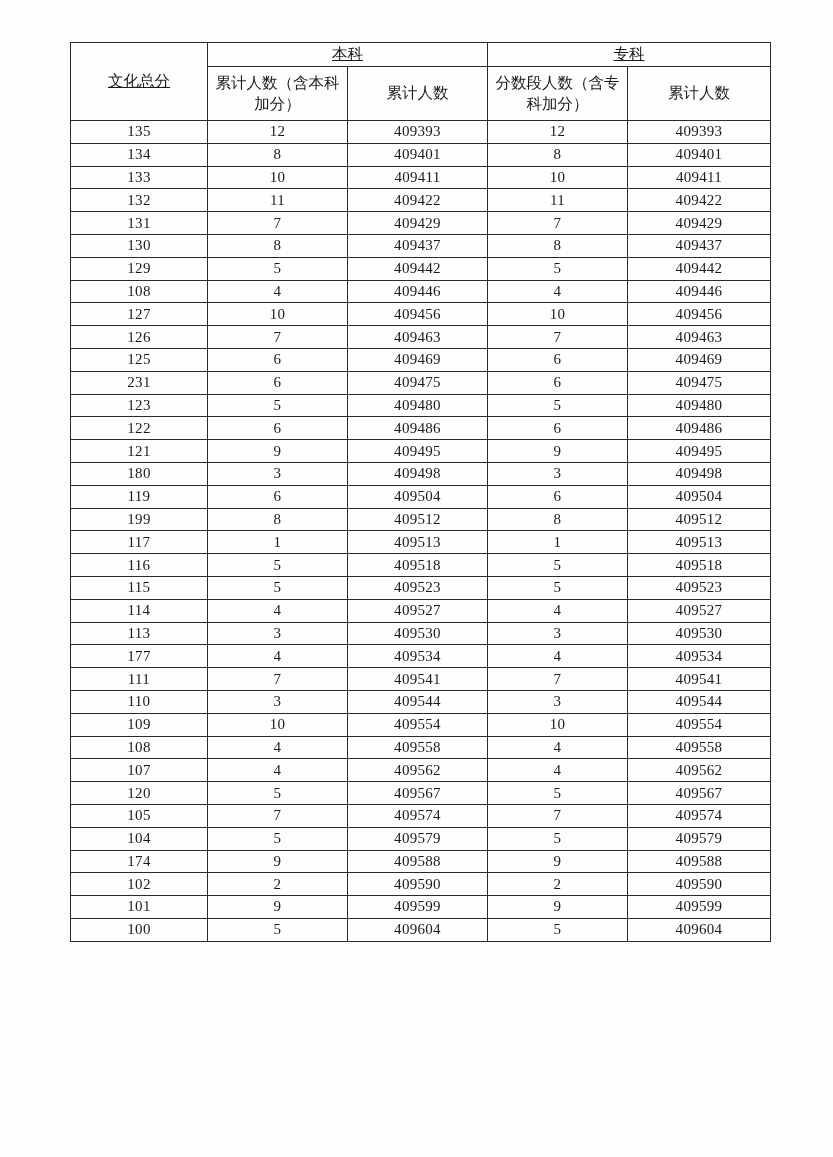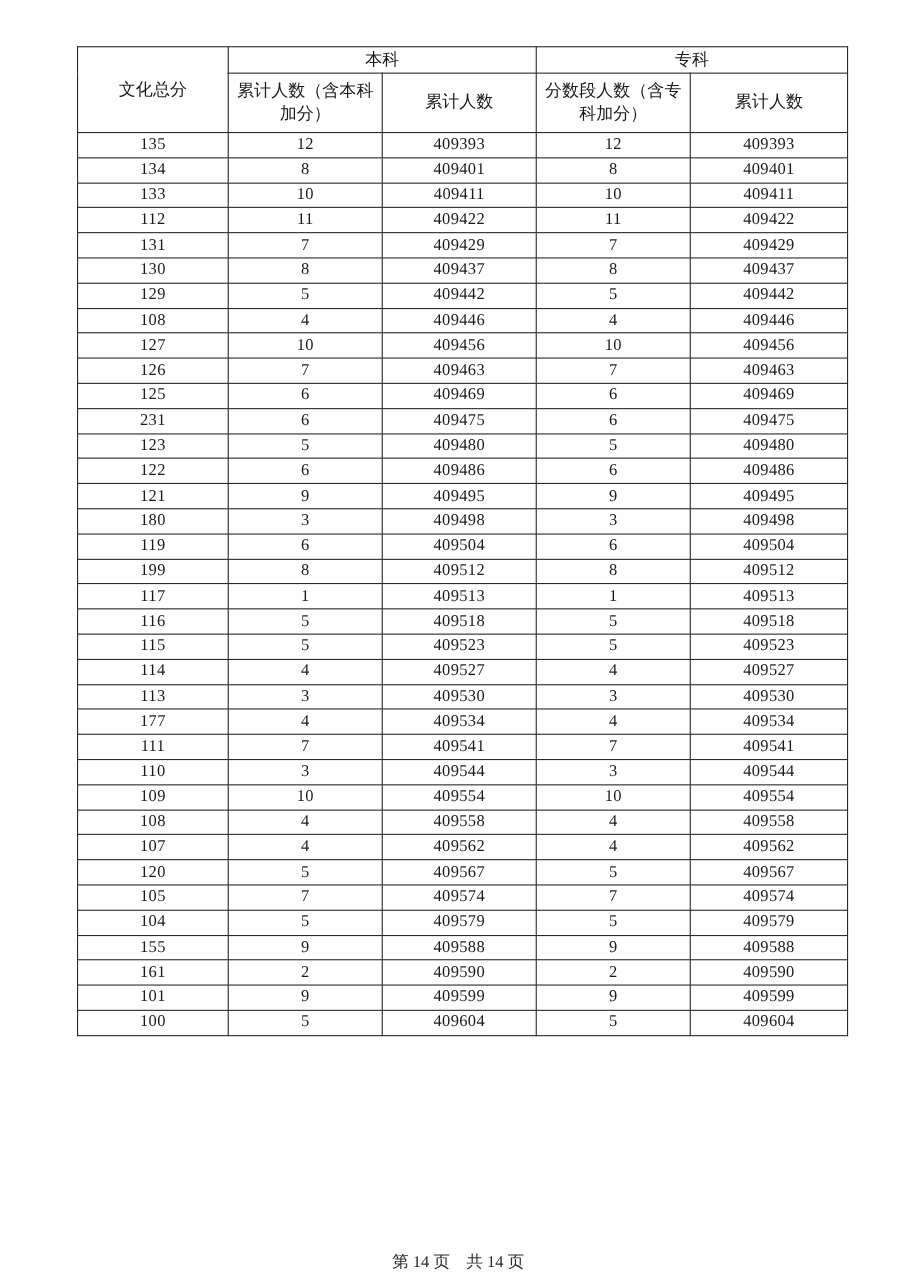--- a/index.html
+++ b/index.html
@@ -33,20 +33,21 @@
     vertical-align: middle;
     font-weight: normal;
     padding: 0 4px;
     box-sizing: border-box;
   }
   .score-table thead th {
     font-size: 15.5px;
   }
   .group-row th {
     height: 24px;
+    text-decoration: underline;
   }
   .sub-row th {
     height: 54px;
     line-height: 1.35;
   }
   .score-table tbody td {
     height: 22.8px;
     letter-spacing: 0.3px;
   }
   .footer {
@@ -101,21 +102,21 @@
           <td>409401</td>
         </tr>
         <tr>
           <td>133</td>
           <td>10</td>
           <td>409411</td>
           <td>10</td>
           <td>409411</td>
         </tr>
         <tr>
-          <td>112</td>
+          <td>132</td>
           <td>11</td>
           <td>409422</td>
           <td>11</td>
           <td>409422</td>
         </tr>
         <tr>
           <td>131</td>
           <td>7</td>
           <td>409429</td>
           <td>7</td>
@@ -304,28 +305,28 @@
           <td>409574</td>
         </tr>
         <tr>
           <td>104</td>
           <td>5</td>
           <td>409579</td>
           <td>5</td>
           <td>409579</td>
         </tr>
         <tr>
-          <td>155</td>
+          <td>174</td>
           <td>9</td>
           <td>409588</td>
           <td>9</td>
           <td>409588</td>
         </tr>
         <tr>
-          <td>161</td>
+          <td>102</td>
           <td>2</td>
           <td>409590</td>
           <td>2</td>
           <td>409590</td>
         </tr>
         <tr>
           <td>101</td>
           <td>9</td>
           <td>409599</td>
           <td>9</td>
@@ -334,15 +335,14 @@
         <tr>
           <td>100</td>
           <td>5</td>
           <td>409604</td>
           <td>5</td>
           <td>409604</td>
         </tr>
       </tbody>
   </table>
 
-  <div class="footer">第 14 页　共 14 页</div>
 
 </div>
 
 </body></html>

